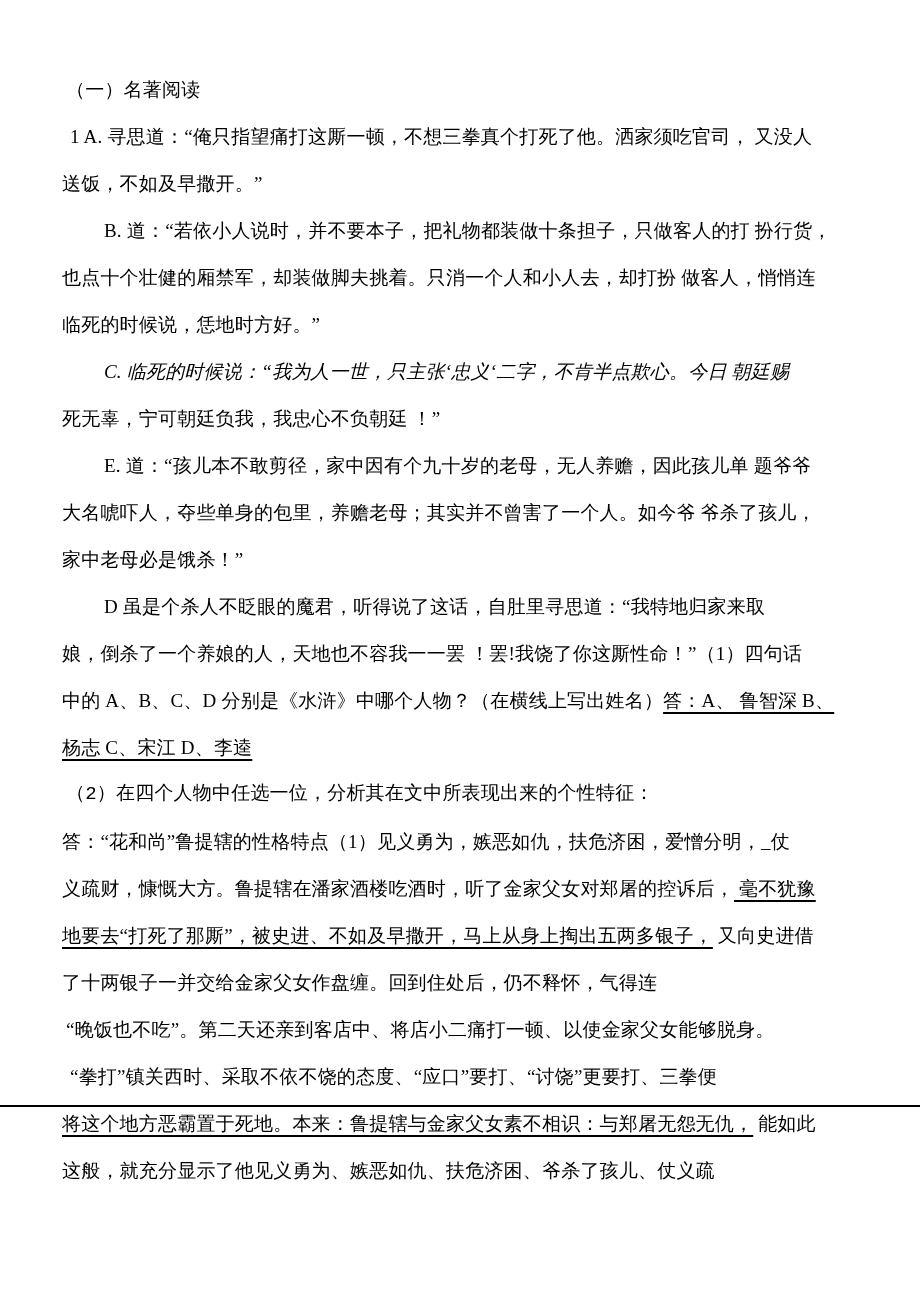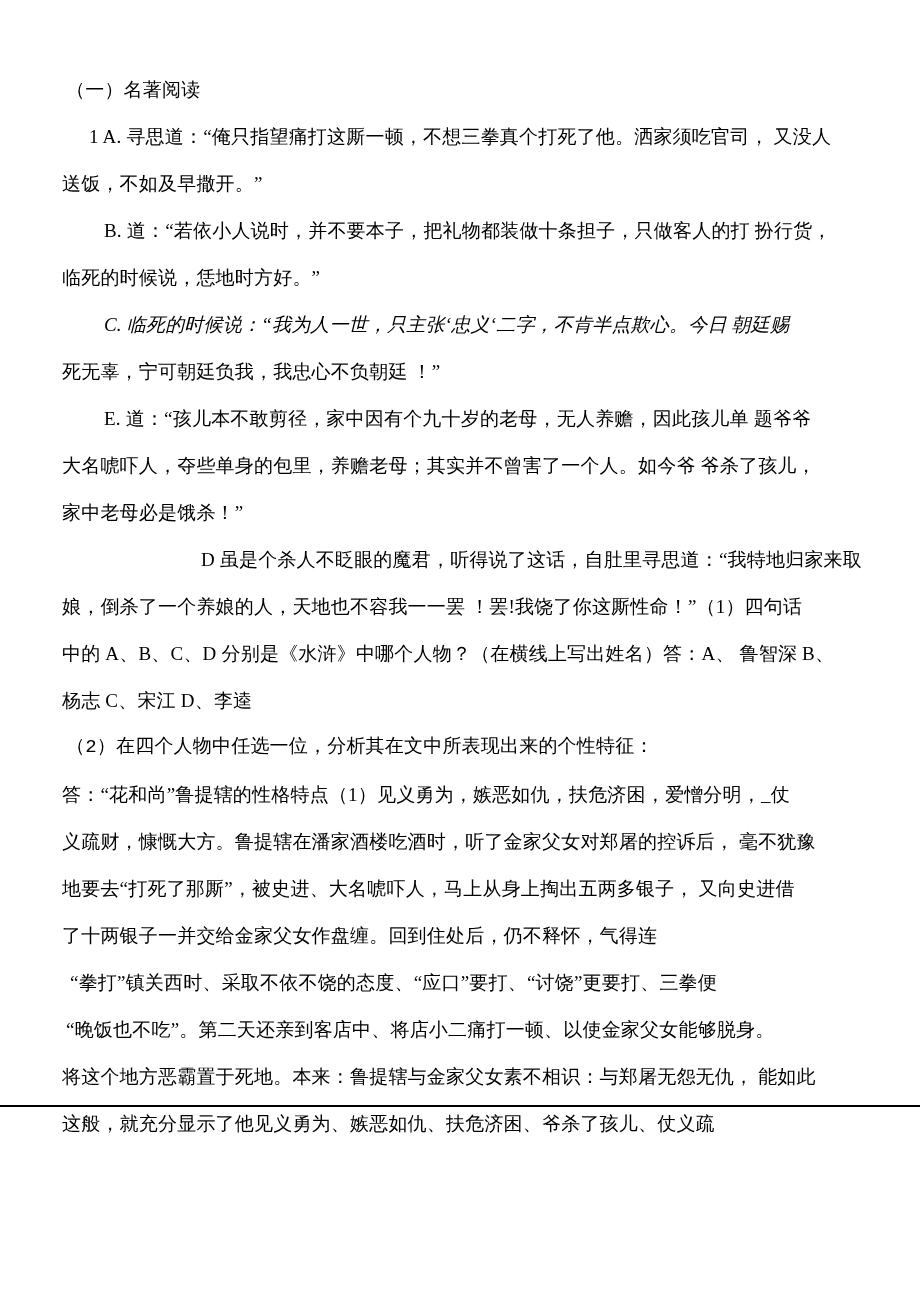--- a/index.html
+++ b/index.html
@@ -21,55 +21,57 @@
     width: 800px;
   }
   .line {
     font-size: 19px;
     line-height: 47px;
     height: 47px;
     white-space: pre;
     letter-spacing: 0.2px;
   }
   .u {
+    text-decoration: underline;
     text-underline-offset: 5px;
     text-decoration-thickness: 1.5px;
   }
   .rule {
     position: absolute;
     left: 0;
     top: 1105px;
     width: 920px;
     height: 2px;
     background: #000000;
   }
 </style>
 </head>
 <body>
 
 <div class="page">
   <div class="text-body">
       <div class="line" style="padding-left: 4px;"><span>（一）名著阅读</span></div>
-      <div class="line" style="padding-left: 8px; margin-left: 19px;"><span>1 A. 寻思道：“俺只指望痛打这厮一顿，不想三拳真个打死了他。洒家须吃官司， 又没人</span></div>
+      <div class="line" style="padding-left: 8px;"><span>1 A. 寻思道：“俺只指望痛打这厮一顿，不想三拳真个打死了他。洒家须吃官司， 又没人</span></div>
       <div class="line"><span>送饭，不如及早撒开。”</span></div>
       <div class="line" style="padding-left: 42px;"><span>B. 道：“若依小人说时，并不要本子，把礼物都装做十条担子，只做客人的打 扮行货，</span></div>
+      <div class="line"><span>也点十个壮健的厢禁军，却装做脚夫挑着。只消一个人和小人去，却打扮 做客人，悄悄连</span></div>
       <div class="line"><span>临死的时候说，恁地时方好。”</span></div>
       <div class="line" style="padding-left: 42px; font-style: italic;"><span>C. 临死的时候说：“我为人一世，只主张‘忠义‘二字，不肯半点欺心。今日 朝廷赐</span></div>
       <div class="line"><span>死无辜，宁可朝廷负我，我忠心不负朝廷 ！”</span></div>
       <div class="line" style="padding-left: 42px;"><span>E. 道：“孩儿本不敢剪径，家中因有个九十岁的老母，无人养赡，因此孩儿单 题爷爷</span></div>
       <div class="line"><span>大名唬吓人，夺些单身的包里，养赡老母；其实并不曾害了一个人。如今爷 爷杀了孩儿，</span></div>
       <div class="line"><span>家中老母必是饿杀！”</span></div>
-      <div class="line" style="padding-left: 42px; text-align: right;"><span>D 虽是个杀人不眨眼的魔君，听得说了这话，自肚里寻思道：“我特地归家来取</span></div>
+      <div class="line" style="padding-left: 42px;"><span>D 虽是个杀人不眨眼的魔君，听得说了这话，自肚里寻思道：“我特地归家来取</span></div>
       <div class="line"><span>娘，倒杀了一个养娘的人，天地也不容我一一罢 ！罢!我饶了你这厮性命！”（1）四句话</span></div>
       <div class="line"><span>中的 A、B、C、D 分别是《水浒》中哪个人物？（在横线上写出姓名）</span><span class="u">答：A、 鲁智深 B、</span></div>
       <div class="line"><span class="u">杨志 C、宋江 D、李逵</span></div>
       <div class="line" style="padding-left: 4px; font-family: Liberation Mono, monospace;"><span>（2）在四个人物中任选一位，分析其在文中所表现出来的个性特征：</span></div>
       <div class="line"><span>答：“花和尚”鲁提辖的性格特点（1）见义勇为，嫉恶如仇，扶危济困，爱憎分明，_仗</span></div>
       <div class="line"><span>义疏财，慷慨大方。鲁提辖在潘家酒楼吃酒时，听了金家父女对郑屠的控诉后，</span><span class="u"> 毫不犹豫</span></div>
-      <div class="line"><span class="u">地要去“打死了那厮”，被史进、大名唬吓人，马上从身上掏出五两多银子，</span><span> 又向史进借</span></div>
+      <div class="line"><span class="u">地要去“打死了那厮”，被史进、不如及早撒开，马上从身上掏出五两多银子，</span><span> 又向史进借</span></div>
       <div class="line"><span>了十两银子一并交给金家父女作盘缠。回到住处后，仍不释怀，气得连</span></div>
+      <div class="line" style="padding-left: 4px;"><span>“晚饭也不吃”。第二天还亲到客店中、将店小二痛打一顿、以使金家父女能够脱身。</span></div>
       <div class="line" style="padding-left: 8px;"><span>“拳打”镇关西时、采取不依不饶的态度、“应口”要打、“讨饶”更要打、三拳便</span></div>
-      <div class="line" style="padding-left: 4px;"><span>“晚饭也不吃”。第二天还亲到客店中、将店小二痛打一顿、以使金家父女能够脱身。</span></div>
       <div class="line"><span class="u">将这个地方恶霸置于死地。本来：鲁提辖与金家父女素不相识：与郑屠无怨无仇，</span><span> 能如此</span></div>
       <div class="line"><span>这般，就充分显示了他见义勇为、嫉恶如仇、扶危济困、爷杀了孩儿、仗义疏</span></div>
     </div>
   <div class="rule"></div>
 </div>
 
 </body></html>

